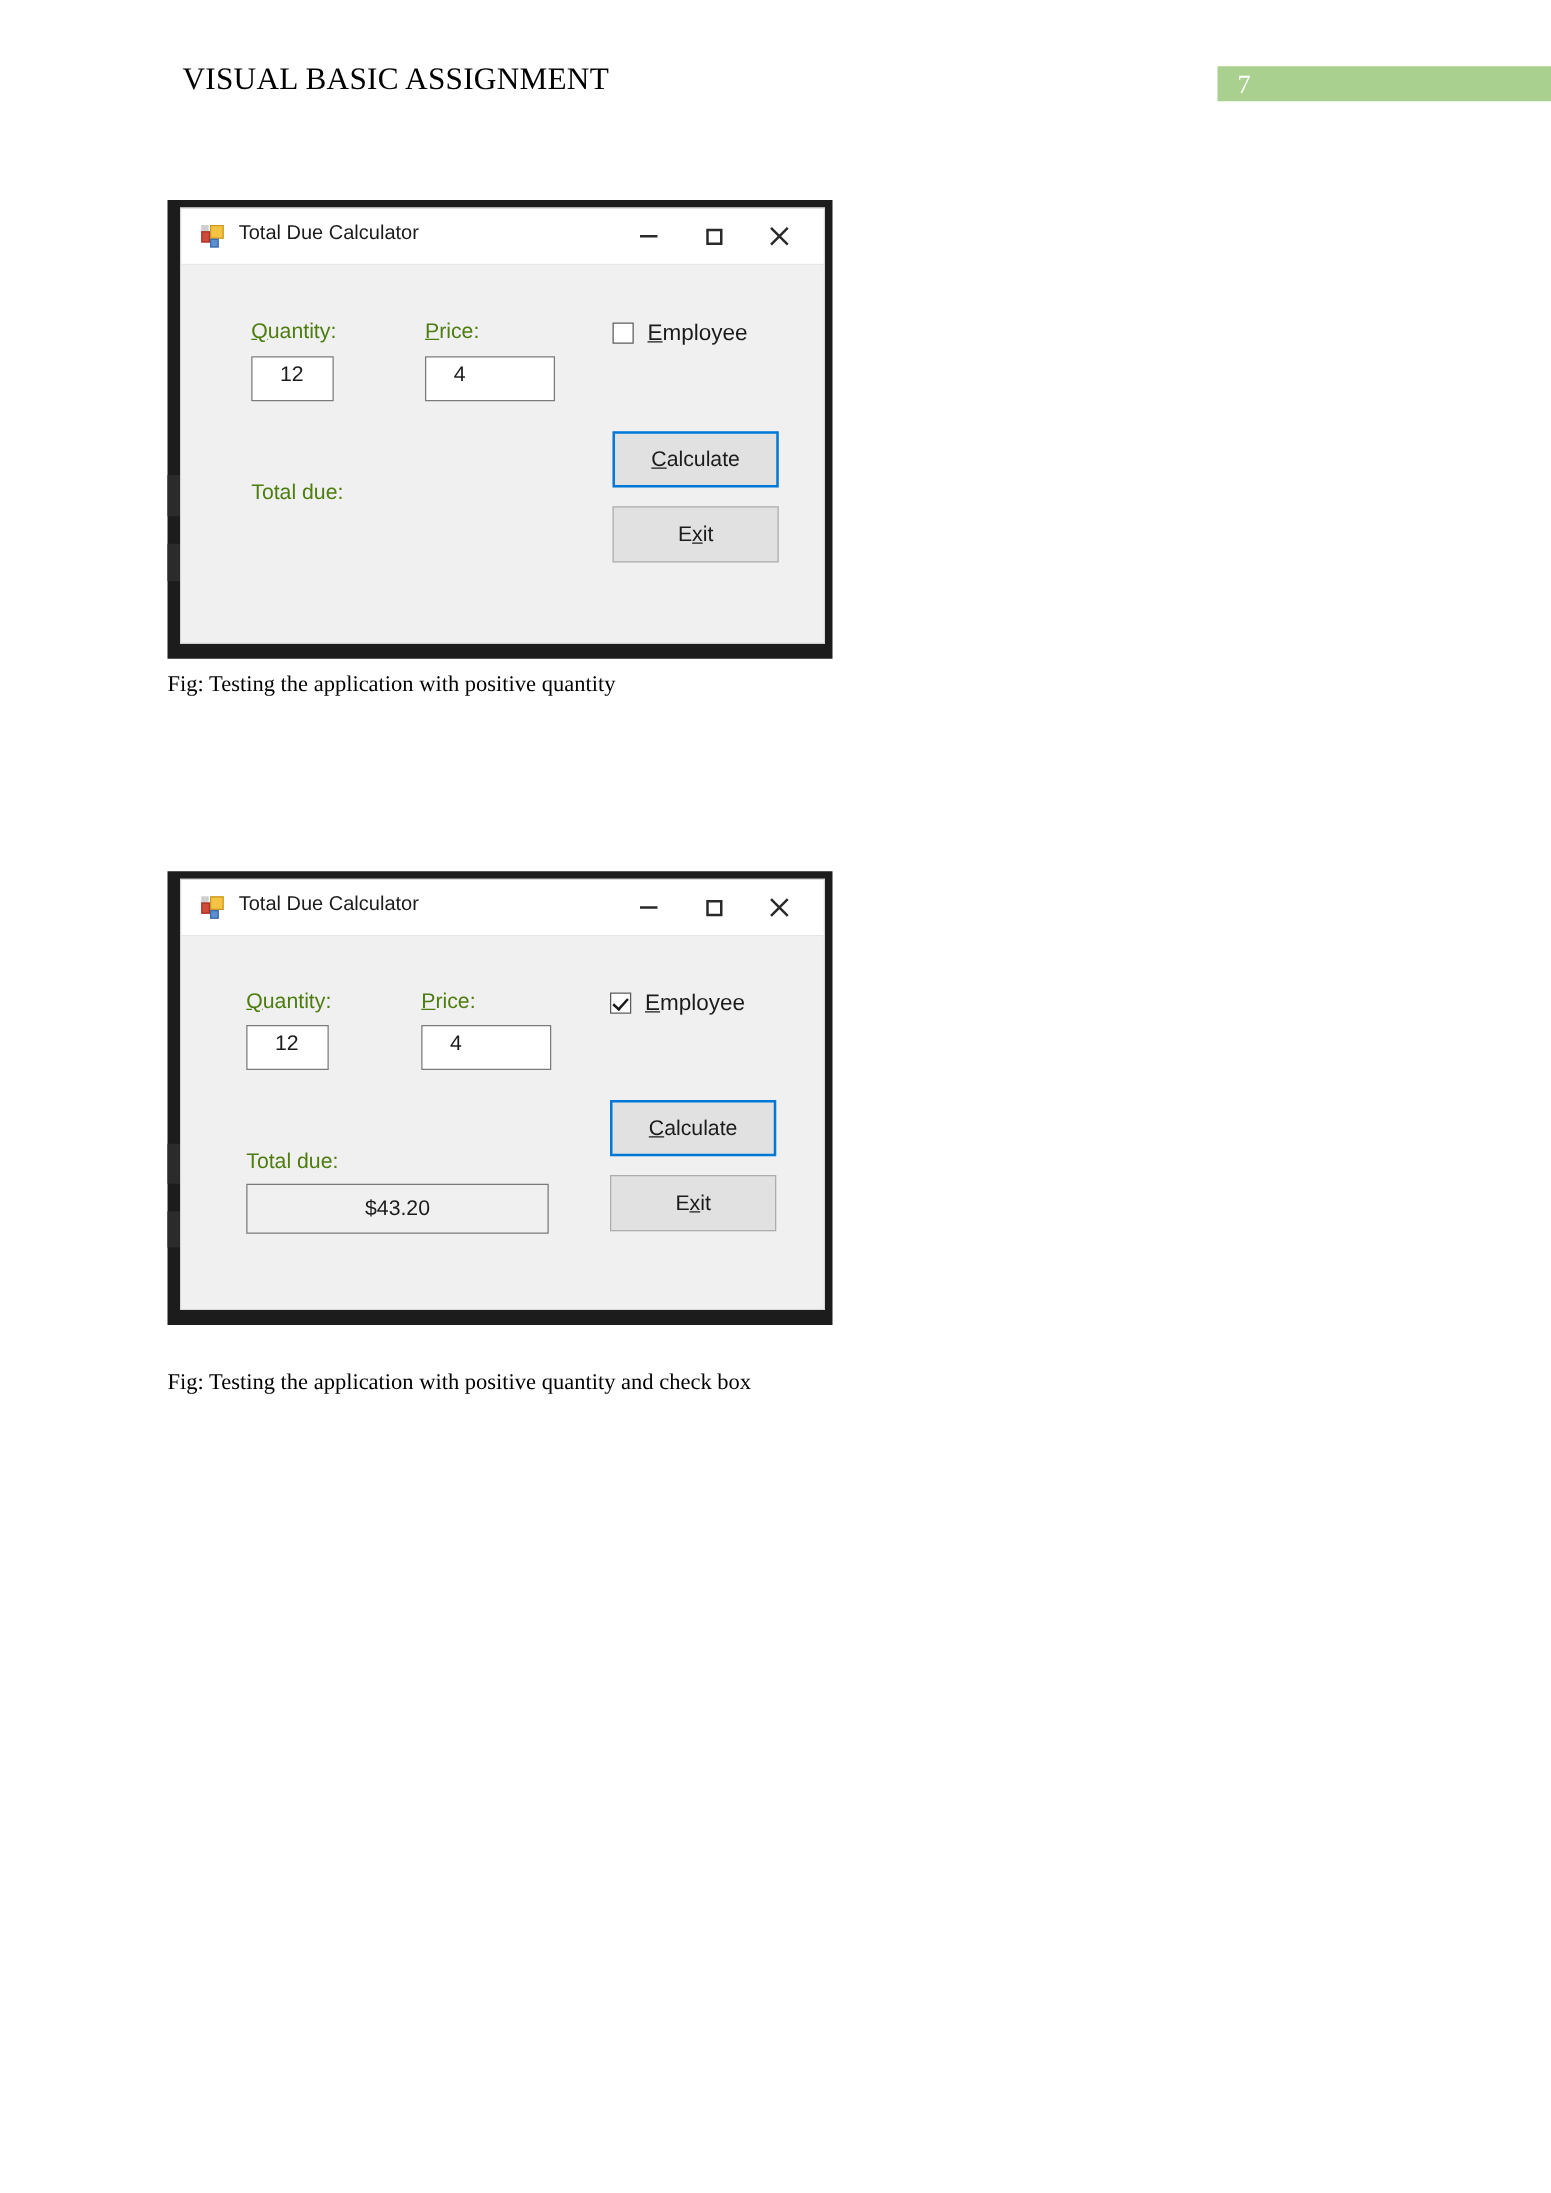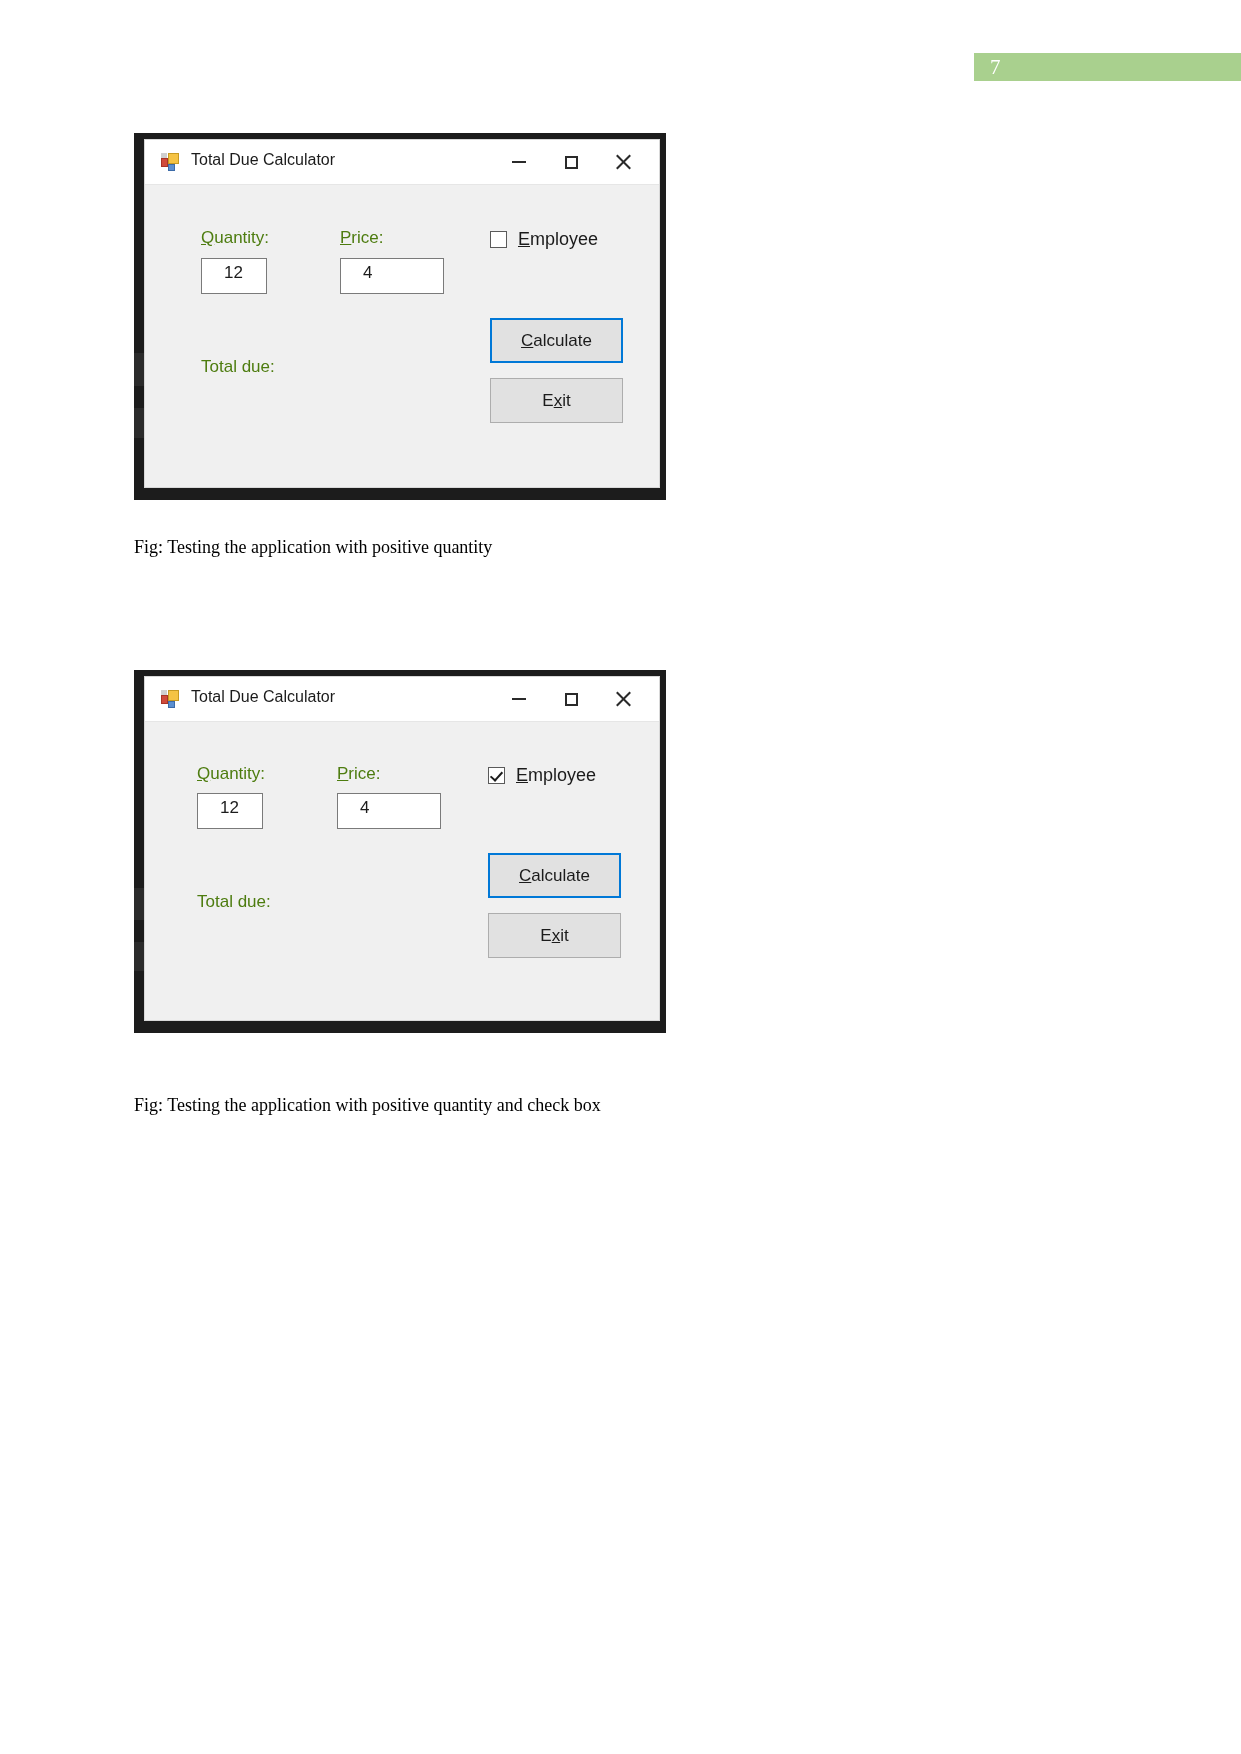--- a/index.html
+++ b/index.html
@@ -60,20 +60,21 @@
   }
   .fig1 { top: 133px; }
   .fig2 { top: 670px; }
 
   .shot-frame {
     position: relative;
     width: 532px;
     background: #1c1c1c;
     padding: 6px 6px 12px 10px;
     box-sizing: border-box;
+    margin-top: 27px;
   }
   .shot-frame.f1 { height: 367px; }
   .shot-frame.f2 { height: 363px; }
 
   
   .edge-sliver {
     position: absolute;
     left: 0;
     width: 10px;
     background: #2b2b2b;
@@ -267,20 +268,21 @@
     color: #000000;
     white-space: nowrap;
   }
   .cap1 { top: 537px; }
   .cap2 { top: 1095px; }
 </style>
 </head>
 <body>
 
 <div class="page-header">
+  <div class="doc-title">VISUAL BASIC ASSIGNMENT</div>
   <div class="page-badge">
     <span class="page-badge-num">7</span>
   </div>
 </div>
 
 <div class="figure fig1">
   <div class="shot-frame f1">
     <div class="edge-sliver sliver-a"></div>
     <div class="edge-sliver sliver-b"></div>
 
@@ -370,20 +372,21 @@
 
         <div class="fld-label" style="left:192px; top:42px;"><span class="acc">P</span><span>rice:</span></div>
         <div class="textbox" style="left:192px; top:71px; width:104px; height:36px;">4</div>
 
         <div class="chk-wrap" style="left:343px; top:43px;">
           <span class="chk-box checked"></span>
           <span class="chk-label"><span class="acc">E</span><span>mployee</span></span>
         </div>
 
         <div class="fld-label" style="left:52px; top:170px;">Total due:</div>
+        <div class="readonly-box" style="left:52px; top:198px; width:242px; height:40px;">$43.20</div>
 
         <div class="btn focused" style="left:343px; top:131px; width:133px; height:45px;">
             <span><span class="acc">C</span><span>alculate</span></span>
           </div>
         <div class="btn" style="left:343px; top:191px; width:133px; height:45px;">
             <span><span>E</span><span class="acc">x</span><span>it</span></span>
           </div>
 
       </div>
     </div>

